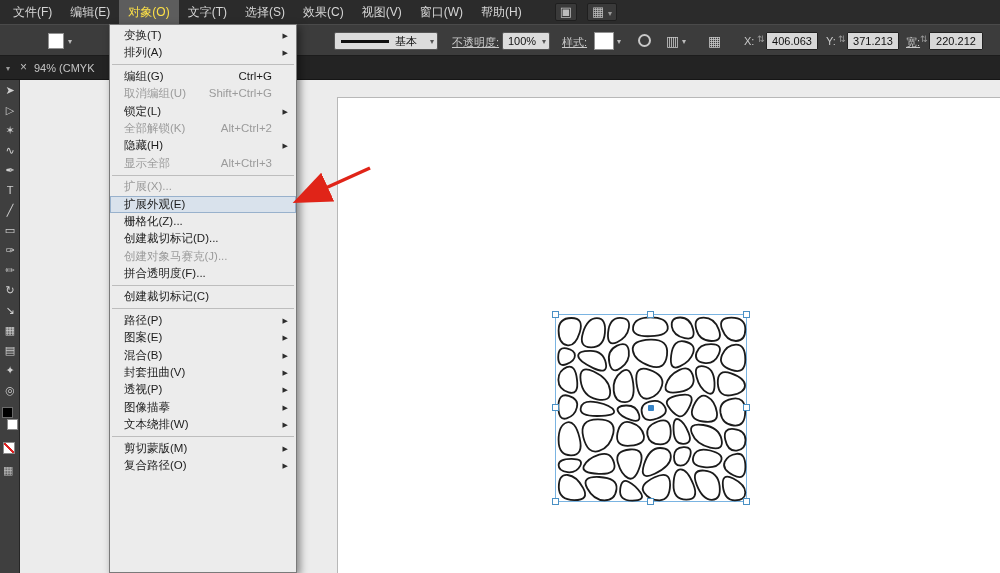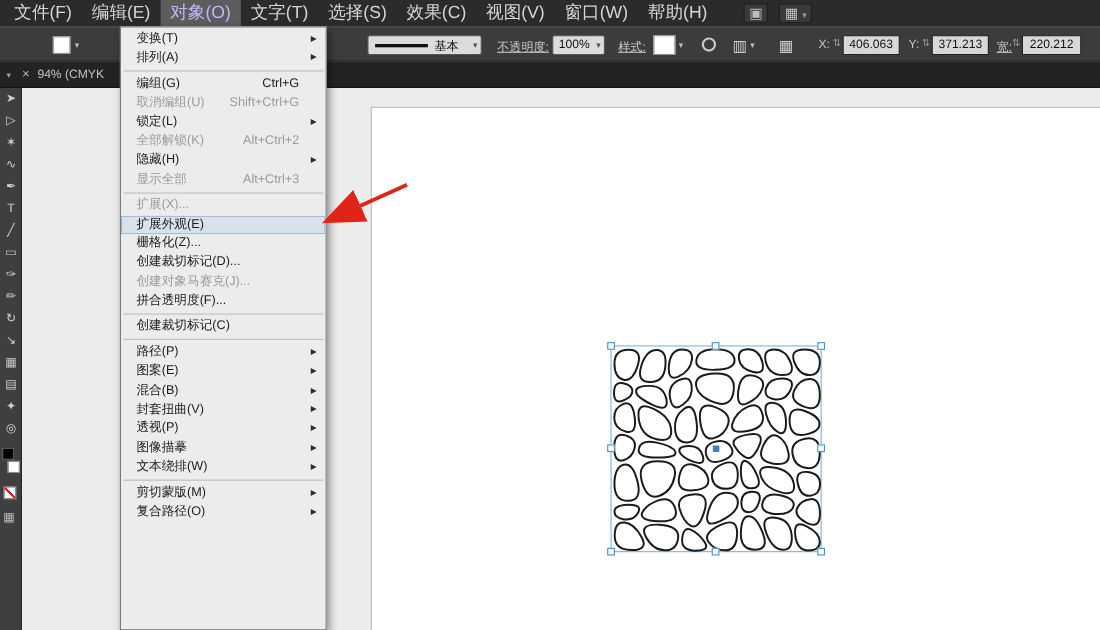--- a/index.html
+++ b/index.html
@@ -2,22 +2,22 @@
 <html><head>
 <meta charset="utf-8">
 <style>
   * { margin:0; padding:0; box-sizing:border-box; }
   html,body { width:1000px; height:573px; overflow:hidden; background:#fff;
     font-family:"Liberation Sans","DejaVu Sans",sans-serif; }
 
   
   #menubar { position:absolute; left:0; top:0; width:1000px; height:24px;
     background:#2b2b2b; display:flex; align-items:center; padding-left:4px; z-index:40; }
-  .mb-item { color:#d6d6d6; font-size:16px; line-height:24px; padding:0 9px; cursor:default; white-space:nowrap; }
-  .mb-item.active { background:#5d5d5d; color:#c4b5fd;text-align:center; }
+  .mb-item { color:#d6d6d6; font-size:12px; line-height:24px; padding:0 9px; cursor:default; white-space:nowrap; }
+  .mb-item.active { background:#5d5d5d; color:#fde047;text-align:center; }
   .mb-iconbtn { margin-left:18px; color:#bdbdbd; font-size:13px; background:#3a3a3a;
     border:1px solid #1f1f1f; border-radius:2px; height:18px; line-height:16px; padding:0 4px; }
   .mb-iconbtn .dd { font-size:8px; color:#9a9a9a; }
 
   
   #controlbar { position:absolute; left:0; top:24px; width:1000px; height:32px;
     background:#3c3c3c; border-top:1px solid #4a4a4a; border-bottom:1px solid #1c1c1c; z-index:30; }
   .cb-label { position:absolute; top:10px; font-size:11px; color:#c9c9c9; white-space:nowrap; }
   .underlined { text-decoration:underline; }
   .lightbox { position:absolute; top:7px; height:18px; background:#dcdcdc; border:1px solid #555;

